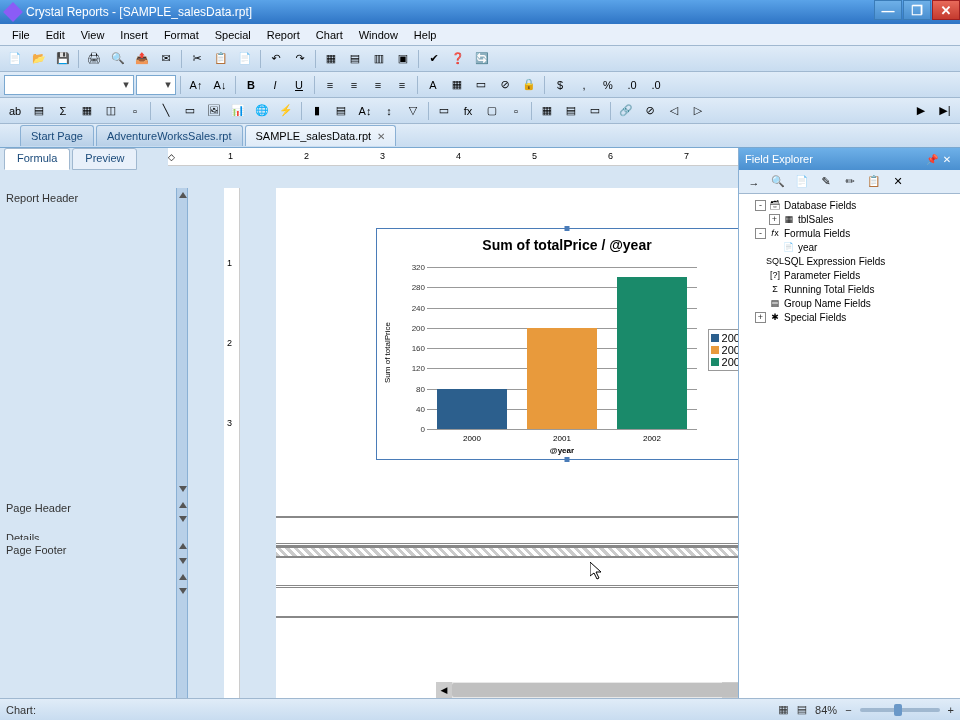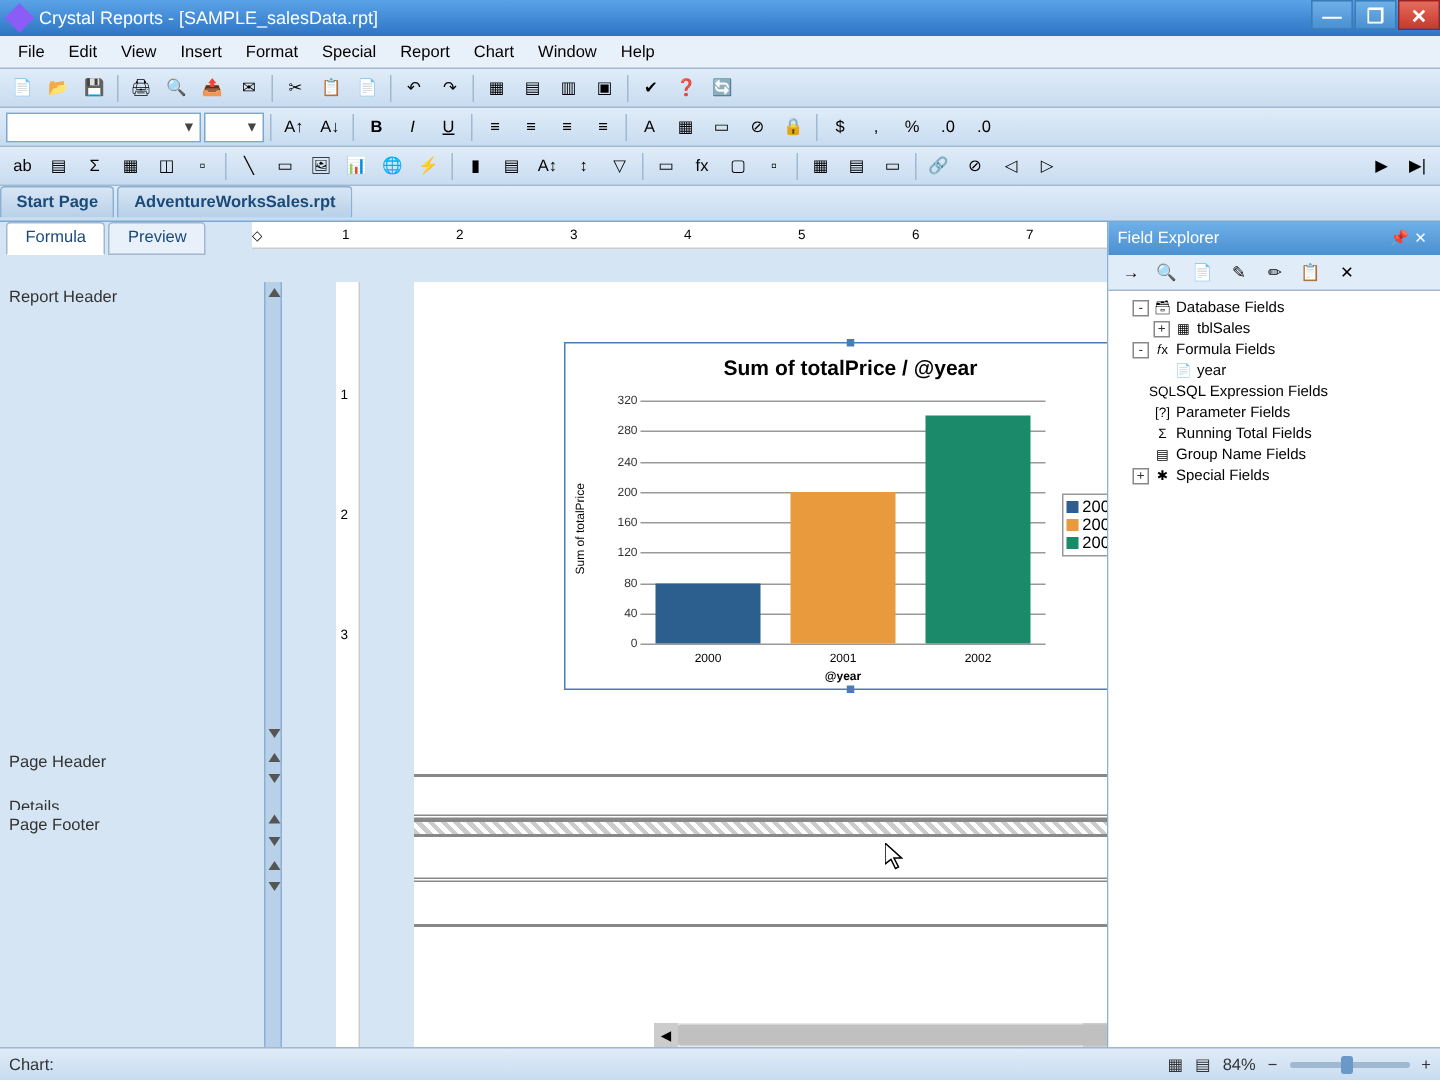--- a/index.html
+++ b/index.html
@@ -20,21 +20,21 @@
 
 .toolbar { height: 26px; background: linear-gradient(to bottom, #e0ecf8, #c8dcf0); border-bottom: 1px solid #a0b8d0; display: flex; align-items: center; padding: 0 4px; gap: 2px; }
 .tool-btn { width: 22px; height: 22px; display: flex; align-items: center; justify-content: center; border: 1px solid transparent; border-radius: 2px; }
 .tool-sep { width: 1px; height: 18px; background: #a0b8d0; margin: 0 2px; }
 .tool-combo { height: 20px; border: 1px solid #7aa8d0; background: white; display: flex; align-items: center; }
 .tool-combo.object { width: 130px; }
 .tool-combo.font { width: 40px; }
 .tool-combo .dd { width: 14px; text-align: center; color: #444; }
 
 
-.tabs-row { height: 24px; background: linear-gradient(to bottom, #e0ecf8, #c8dcf0); display: flex; align-items: flex-start; border-bottom: 1px solid #7aa8d0; font-weight: bold; }
+.tabs-row { height: 24px; background: linear-gradient(to bottom, #e0ecf8, #c8dcf0); display: flex; align-items: center; padding-left: 20px; border-bottom: 1px solid #7aa8d0; }
 .doc-tab { padding: 4px 10px; background: linear-gradient(to bottom, #d8e6f4, #b8d0e8); border: 1px solid #8ab0d4; border-bottom: none; border-radius: 3px 3px 0 0; margin-right: 2px; color: #1a4a7a; position: relative; }
 .doc-tab.active { background: linear-gradient(to bottom, #f0f6fc, #e0ecf8); color: #000; }
 .doc-tab .close-x { margin-left: 6px; color: #666; font-size: 10px; }
 
 
 .main { display: flex; height: calc(720px - 24px - 22px - 26px - 26px - 26px - 24px - 22px); }
 
 
 .design-pane { flex: 1; display: flex; flex-direction: column; background: #d6e5f3; position: relative; }
 .view-tabs { height: 22px; display: flex; padding-left: 4px; }
@@ -235,20 +235,21 @@
   <div class="tool-btn">◁</div>
   <div class="tool-btn">▷</div>
   <div style="flex:1"></div>
   <div class="tool-btn">▶</div>
   <div class="tool-btn">▶|</div>
 </div>
 
 <div class="tabs-row">
   <div class="doc-tab"><span>Start Page</span></div>
   <div class="doc-tab"><span>AdventureWorksSales.rpt</span></div>
+  <div class="doc-tab active"><span>SAMPLE_salesData.rpt</span><span class="close-x">✕</span></div>
 </div>
 
 <div class="main">
   <div class="design-pane">
     <div class="view-tabs">
       <div class="view-tab active">Formula</div>
       <div class="view-tab">Preview</div>
     </div>
 
     <div class="hruler">

